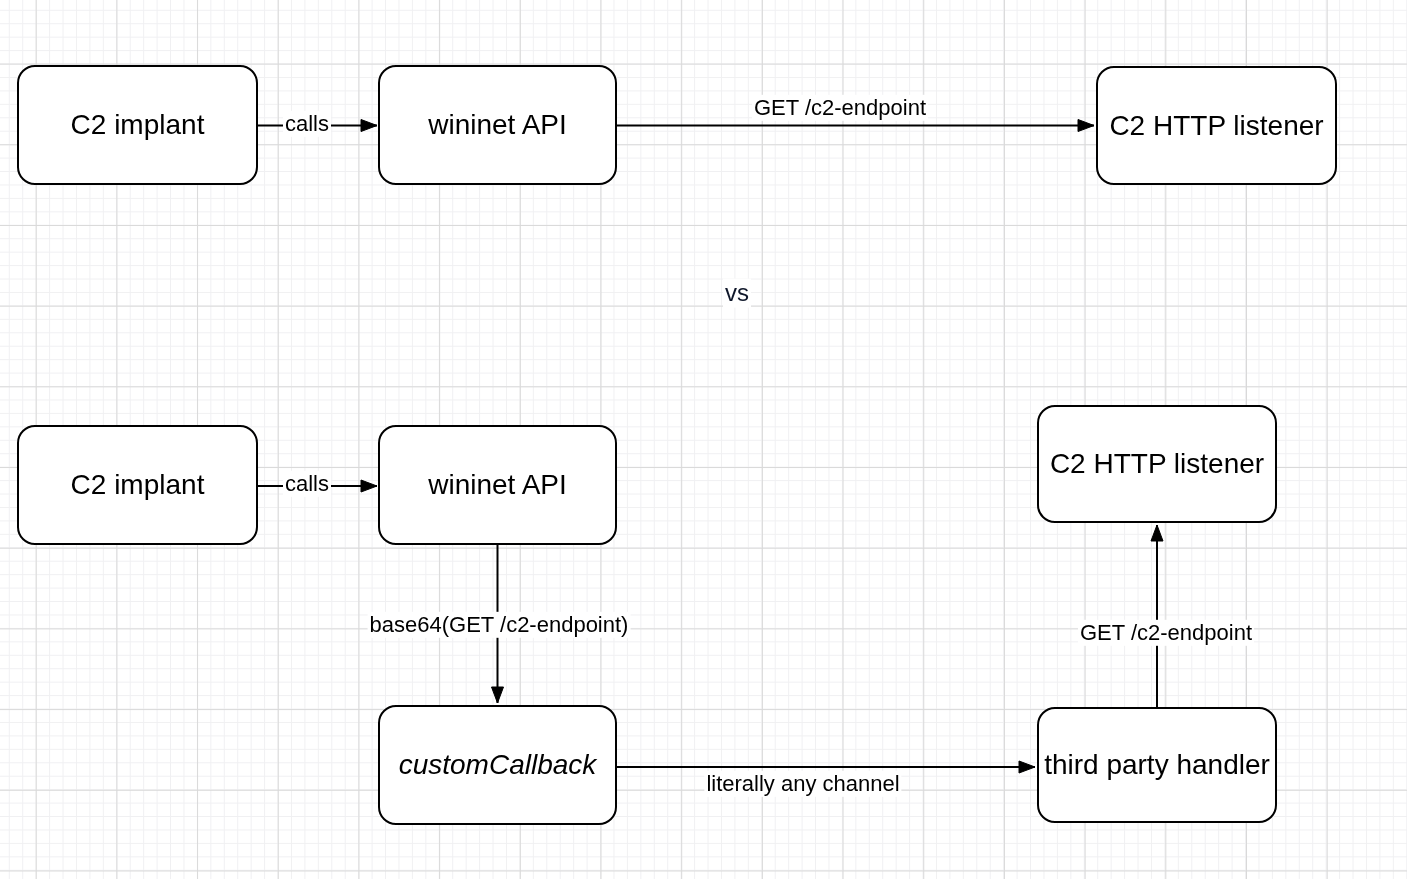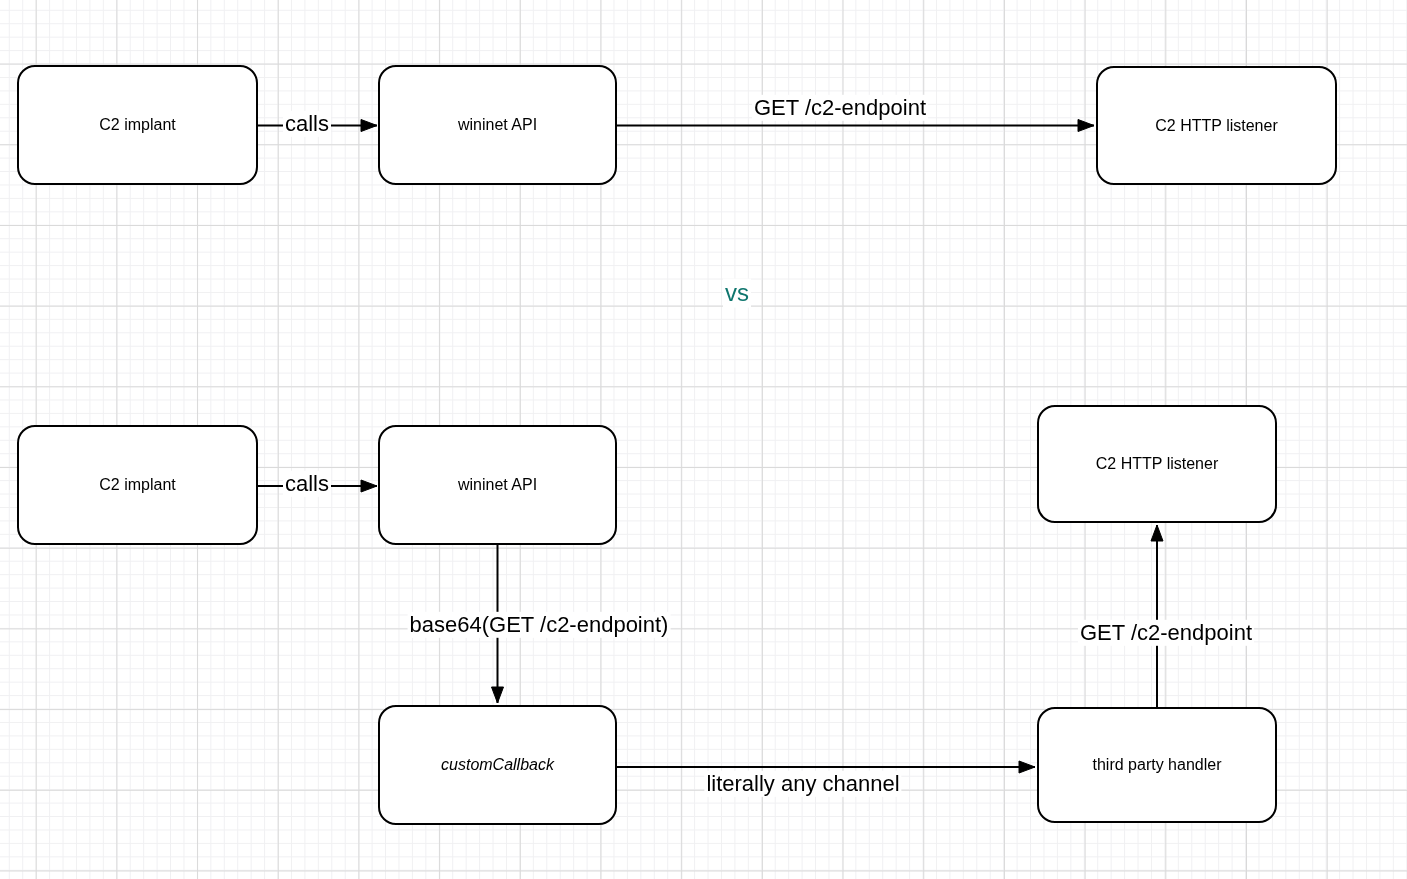--- a/index.html
+++ b/index.html
@@ -44,41 +44,41 @@
   .node {
     position: absolute;
     box-sizing: border-box;
     background: #ffffff;
     border: 2px solid #000000;
     border-radius: 18px;
     display: flex;
     align-items: center;
     justify-content: center;
     text-align: center;
-    font-size: 16px;
+    font-size: 28px;
     color: #000000;
     line-height: 1.2;
   }
   .edge-label {
     position: absolute;
     transform: translate(-50%, -50%);
     background: #ffffff;
     padding: 0 2px;
     font-size: 22px;
     color: #000000;
     white-space: nowrap;
     line-height: 1.2;
   }
   .free-label {
     position: absolute;
     transform: translate(-50%, -50%);
     background: #ffffff;
     padding: 0 2px;
     font-size: 24px;
-    color: #0f766e;
+    color: #0f172a;
     white-space: nowrap;
     line-height: 1.2;
   }
 </style>
 </head>
 <body>
 
 <div class="canvas">
 
   <svg class="edge-layer">
@@ -117,19 +117,19 @@
   <div class="node" style="left:378px; top:705px; width:239px; height:120px;font-style:italic;">
     <span>customCallback</span>
   </div>
   <div class="node" style="left:1037px; top:707px; width:240px; height:116px;align-items:center;">
     <span>third party handler</span>
   </div>
 
   <div class="edge-label" style="left:307px; top:124px;">calls</div>
   <div class="edge-label" style="left:840px; top:108px;">GET /c2-endpoint</div>
   <div class="edge-label" style="left:307px; top:484px;">calls</div>
-  <div class="edge-label" style="left:499px; top:625px;margin-left:40px;">base64(GET /c2-endpoint)</div>
+  <div class="edge-label" style="left:499px; top:625px;">base64(GET /c2-endpoint)</div>
   <div class="edge-label" style="left:803px; top:784px;">literally any channel</div>
   <div class="edge-label" style="left:1166px; top:633px;">GET /c2-endpoint</div>
 
   <div class="free-label" style="left:737px; top:293px;">vs</div>
 
 </div>
 
 </body></html>

